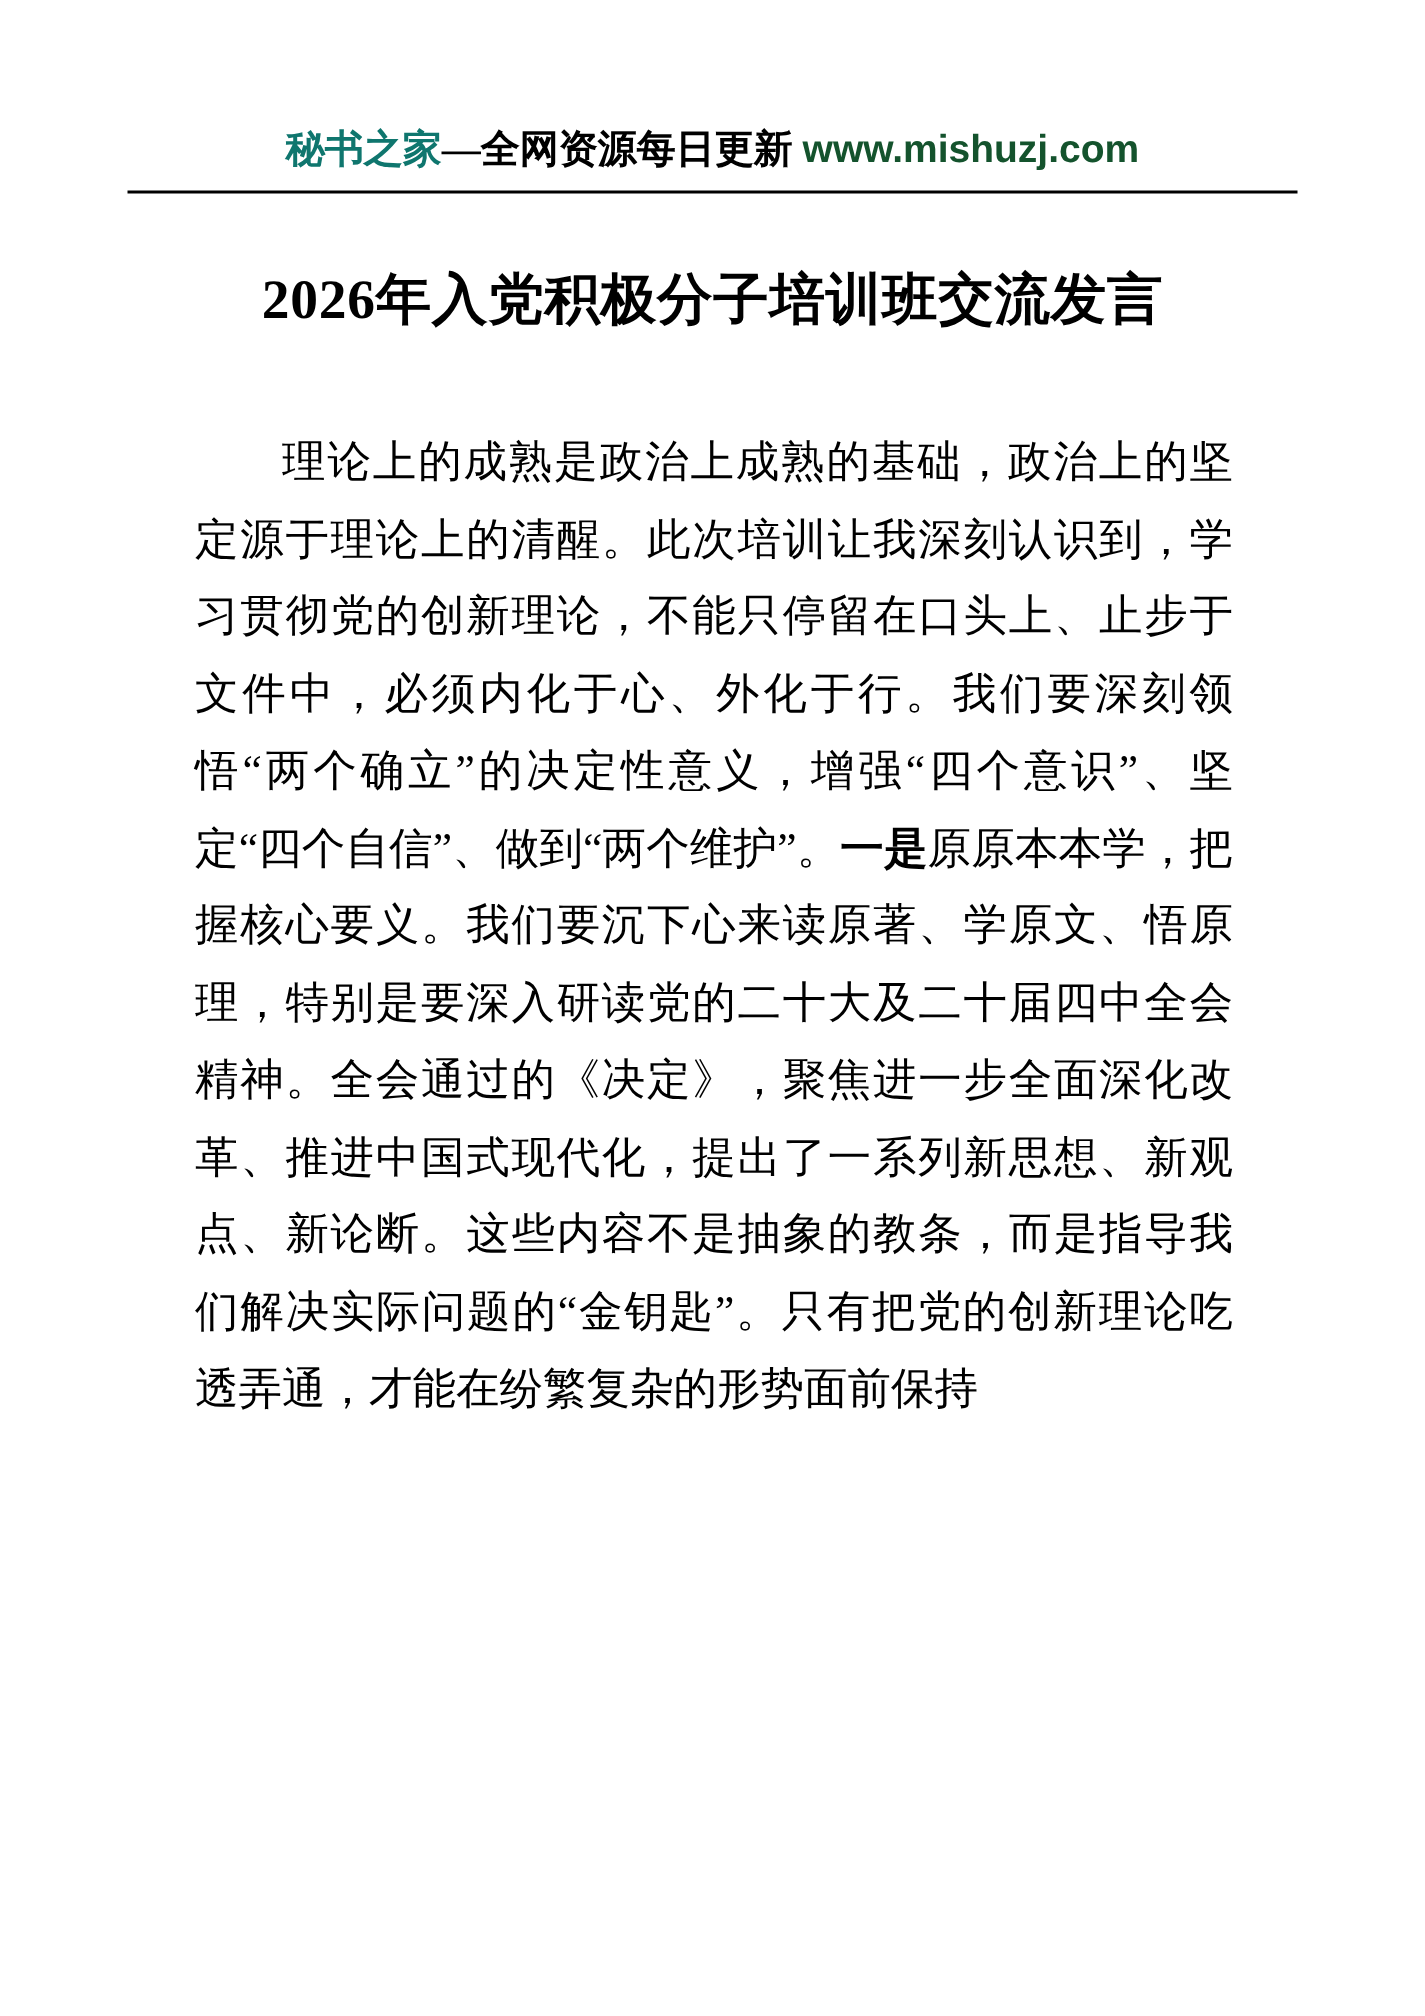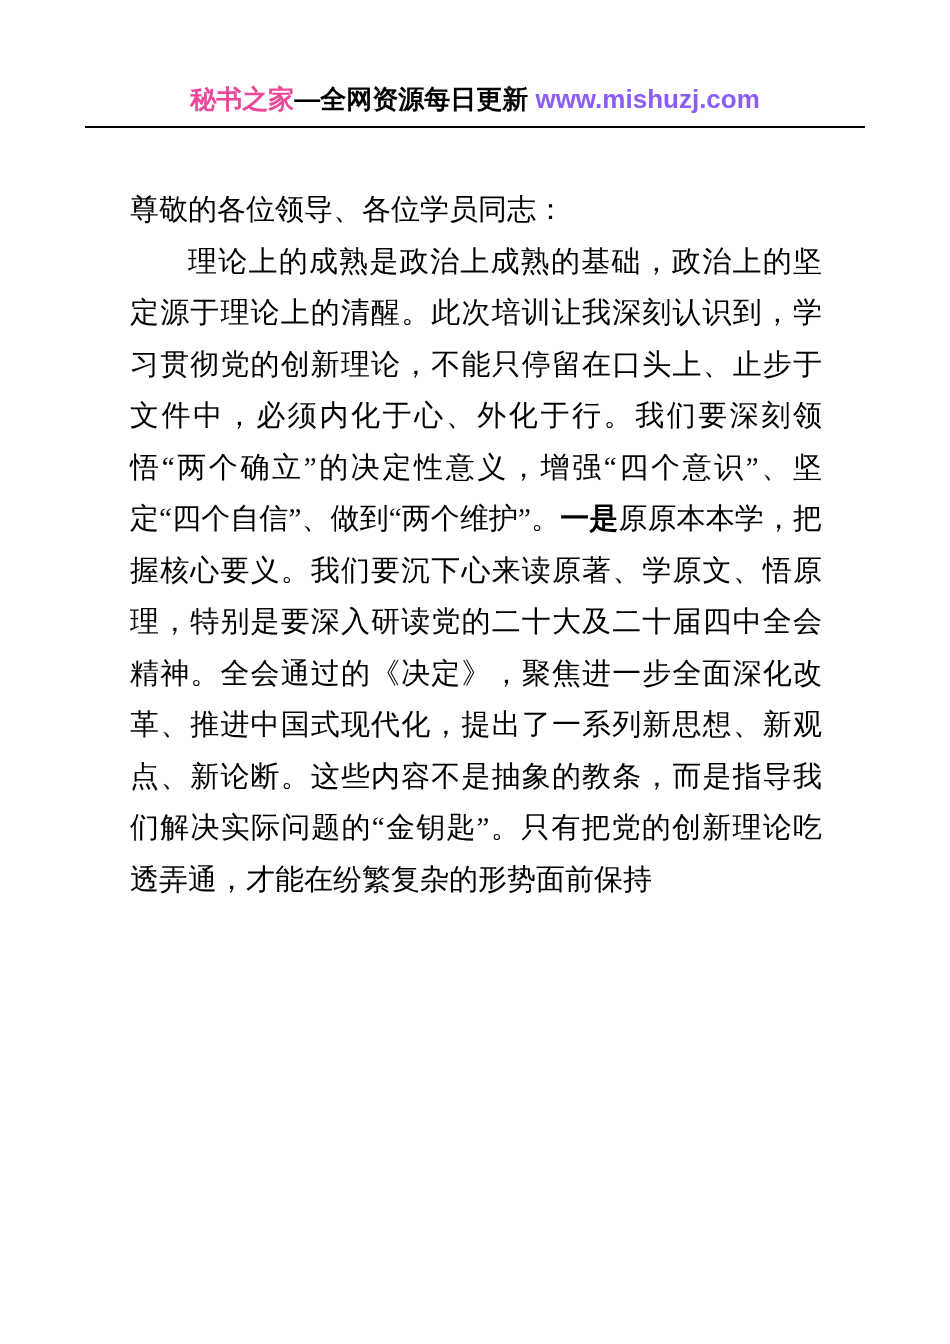--- a/index.html
+++ b/index.html
@@ -24,20 +24,21 @@
     font-size: 26px;
     line-height: 34px;
     font-family: "Liberation Sans", sans-serif;
     white-space: nowrap;
   }
   .site-name {
     font-weight: bold;
   }
   .site-tagline {
     font-weight: bold;
+    font-family: Liberation Serif, serif;
   }
   .site-url {
     font-weight: bold;
     text-decoration: none;
     cursor: pointer;
   }
   .header-divider {
     margin: 10px 85px 0 85px;
     border-bottom: 2px solid #000000;
     height: 0;
@@ -77,28 +78,28 @@
   .inline-bold {
     font-weight: bold;
   }
 </style>
 </head>
 <body>
 
 <div class="page">
 
   <div class="site-header">
-    <span class="site-name" style="color: #ec4899;">秘书之家</span><span class="site-tagline">—全网资源每日更新 </span><a class="site-url" style="color: #8b5cf6;">www.mishuzj.com</a>
+    <span class="site-name" style="color: #0f766e;">秘书之家</span><span class="site-tagline">—全网资源每日更新 </span><a class="site-url" style="color: #14532d;">www.mishuzj.com</a>
   </div>
   <div class="header-divider"></div>
 
+  <h1 class="doc-title">2026年入党积极分子培训班交流发言</h1>
 
   <div class="doc-body">
 
-    <p class="greeting">尊敬的各位领导、各位学员同志：</p>
 
 
 
     <p class="indent"><span>理论上的成熟是政治上成熟的基础，政治上的坚定源于理论上的清醒。此次培训让我深刻认识到，学习贯彻党的创新理论，不能只停留在口头上、止步于文件中，必须内化于心、外化于行。我们要深刻领悟“两个确立”的决定性意义，增强“四个意识”、坚定“四个自信”、做到“两个维护”。</span><span class="inline-bold">一是</span><span>原原本本学，把握核心要义。我们要沉下心来读原著、学原文、悟原理，特别是要深入研读党的二十大及二十届四中全会精神。全会通过的《决定》，聚焦进一步全面深化改革、推进中国式现代化，提出了一系列新思想、新观点、新论断。这些内容不是抽象的教条，而是指导我们解决实际问题的“金钥匙”。只有把党的创新理论吃透弄通，才能在纷繁复杂的形势面前保持</span></p>
 
   </div>
 
 </div>
 
 </body></html>

